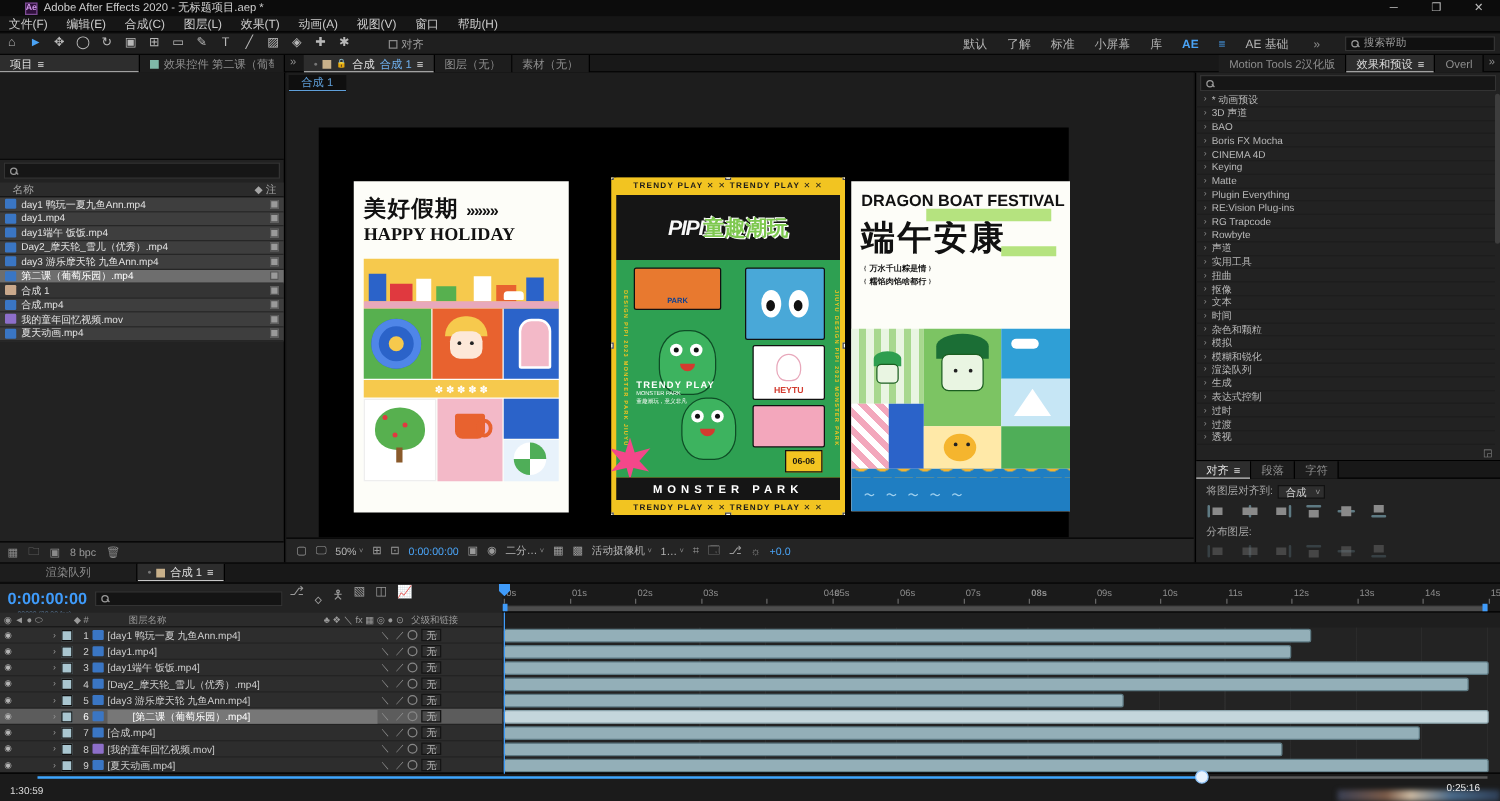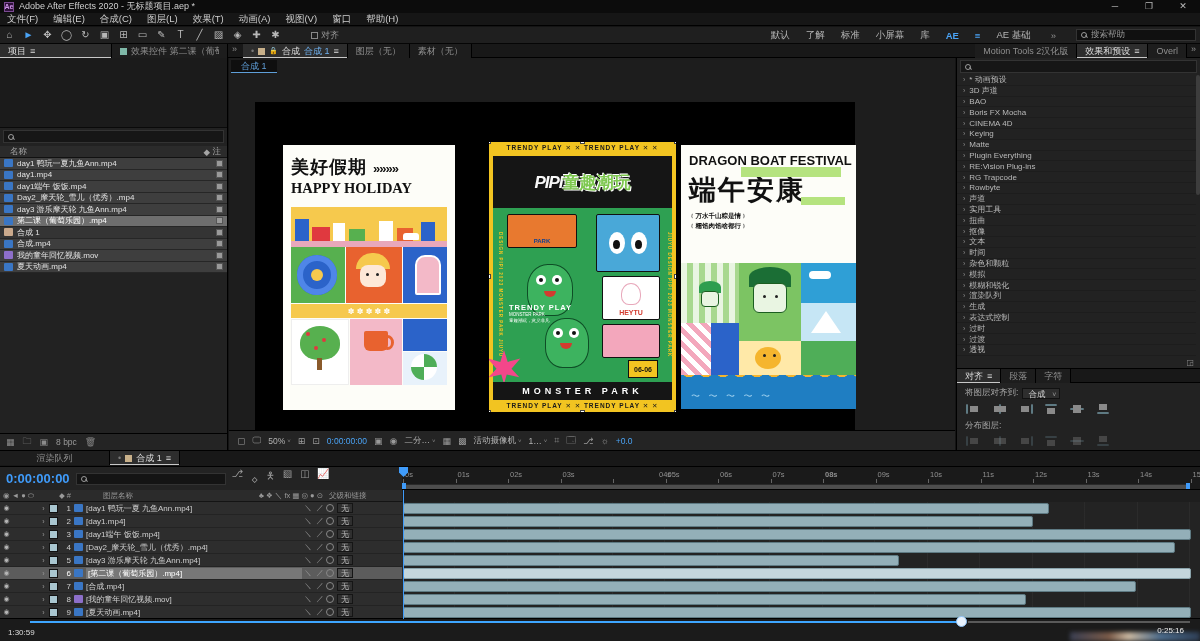--- a/index.html
+++ b/index.html
@@ -1,19 +1,19 @@
 <!DOCTYPE html>
 <html><head>
 <meta charset="utf-8">
 <style>
   *{box-sizing:border-box;margin:0;padding:0}
   html,body{width:1200px;height:641px;overflow:hidden}
   body{position:relative;background:#141414;font-family:"Liberation Sans","DejaVu Sans",sans-serif;color:#c9c9c9;-webkit-font-smoothing:antialiased}
   
-  .titlebar{position:absolute;top:0;left:0;right:0;height:13px;background:#0c0c0c;display:flex;align-items:center;gap:5px;padding-left:4px;font-size:9px;color:#cfcfcf}
+  .titlebar{position:absolute;top:0;left:0;right:0;height:13px;background:#0c0c0c;display:flex;align-items:center;gap:5px;padding-left:20px;font-size:9px;color:#cfcfcf}
   .ae-logo{width:10px;height:10px;background:#30103c;color:#cf96e8;font-size:7px;font-weight:bold;display:flex;align-items:center;justify-content:center;border:1px solid #7b4b92}
   .win-controls{position:absolute;right:0;top:0;height:13px;display:flex}
   .win-controls span{width:34px;text-align:center;font-size:9px;line-height:12px;color:#bbb}
   
   .menubar{position:absolute;top:13px;left:0;right:0;height:13px;background:#161616;display:flex;align-items:center;gap:15px;padding-left:7px;font-size:9.5px;color:#cdcdcd;border-bottom:1px solid #000}
   
   .toolbar{position:absolute;top:27px;left:0;right:0;height:17px;background:#1f1f1f;border-bottom:1px solid #050505;display:flex;align-items:center;font-size:9.5px}
   #tools{display:flex;align-items:center}
   .tool{width:19px;text-align:center;font-size:10px;color:#b8b8b8;line-height:16px}
   .tool.active{color:#4aa3f5}
@@ -173,21 +173,21 @@
   .trow.sel{background:#5c5c5c;color:#fff}
   .trow span{flex:0 0 auto}
   .t-eye{width:13px;text-align:center;color:#b5b5b5;font-size:7px}
   .t-gap{width:13px}.t-gap2{width:12px}
   .t-chev{width:11px;color:#9a9a9a;font-size:7px;text-align:center}
   .t-sw{width:9px;height:9px;background:#a9c6d0;border:1px solid #111;margin-right:3px}
   .t-num{width:13px;text-align:right;padding-right:3px}
   .t-fic{width:9px;height:8px;border-radius:1px;background:#3a76c4;margin-right:3px}
   .t-fic.movie{background:#8d6fc9}
   .t-name{flex:1 1 auto !important;overflow:hidden;white-space:nowrap;text-overflow:ellipsis}
-  .trow.sel .t-name{background:#777;padding:0 2px}
+  .trow.sel .t-name{background:#777;padding:0 20px}
   .t-q{width:12px;text-align:center;color:#9a9a9a;font-size:7px}
   .t-parent{width:76px;display:flex;align-items:center;gap:3px;color:#aaa}
   .t-pw{width:8px;height:8px;border:1px solid #888;border-radius:50%;position:relative}
   .t-pbox{flex:1;background:#2f2f2f;border:1px solid #151515;height:10px;line-height:10px;padding:0 3px;position:relative;color:#bbb}
   .t-pbox::after{content:"˅";position:absolute;right:2px;top:0;font-size:6px;color:#888}
   .trow.sel .t-pbox{background:#4a4a4a}
   .tracks{position:absolute;top:51px;left:402px;right:0;height:117px;background:#232323;background-image:repeating-linear-gradient(90deg,rgba(255,255,255,.035) 0 1px,transparent 1px 52.5px)}
   .bar{position:absolute;height:11px;background:#93afb8;border:1px solid #5e7a83;border-radius:2px}
   .bar.sel{background:#c4d6dc;border-color:#8aa3ab}
   .cti{position:absolute;left:399px;top:16px;width:9px;height:10px;background:#3f9bfa;clip-path:polygon(0 0,100% 0,100% 55%,50% 100%,0 55%);z-index:4}

